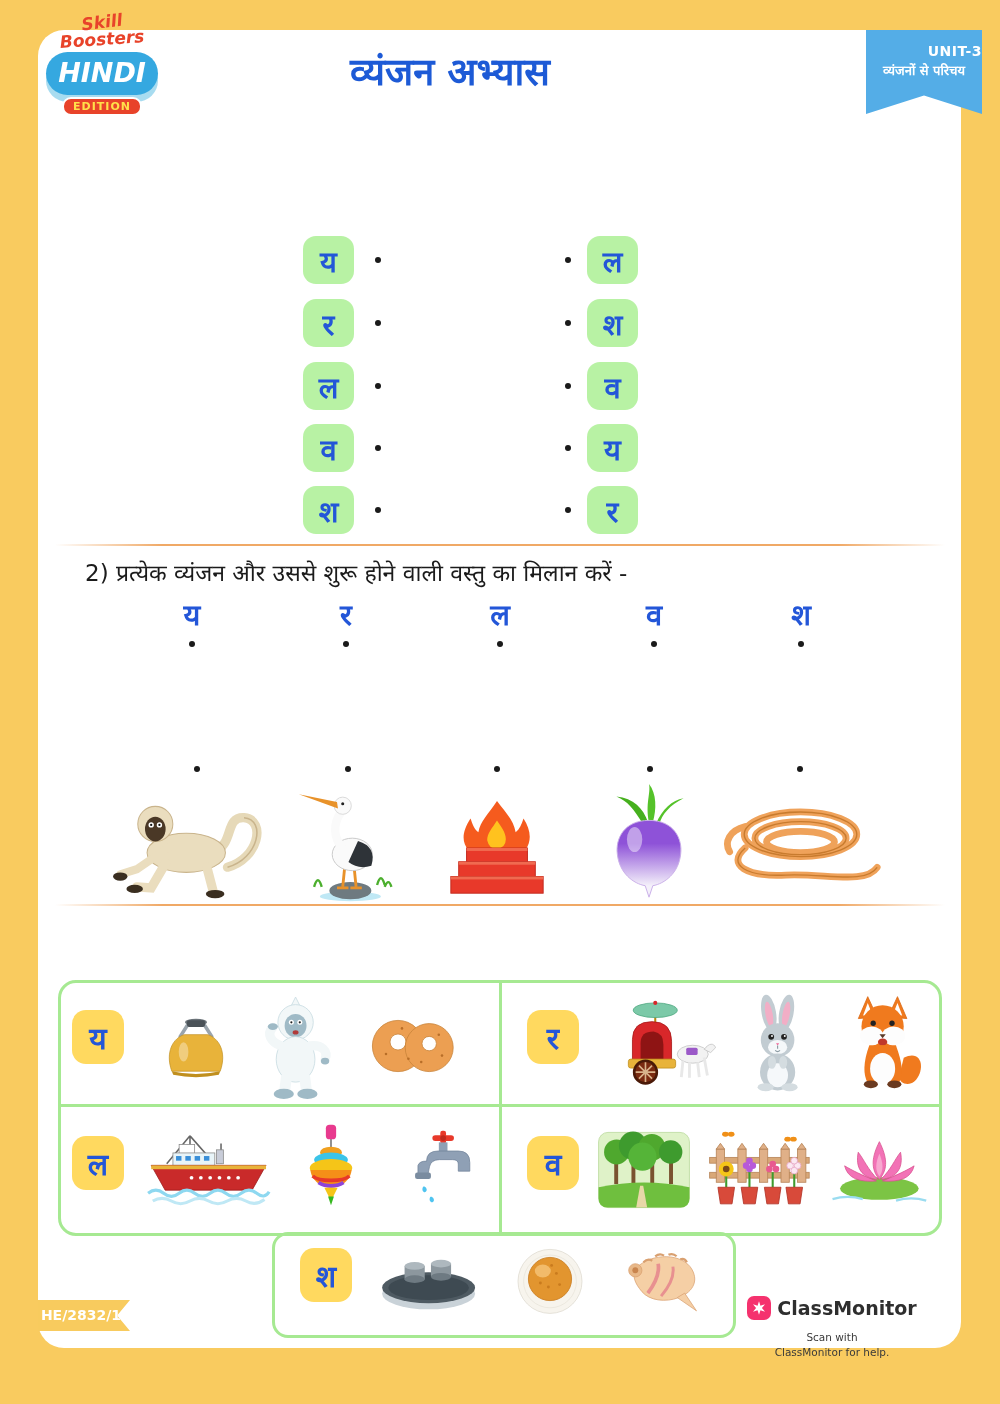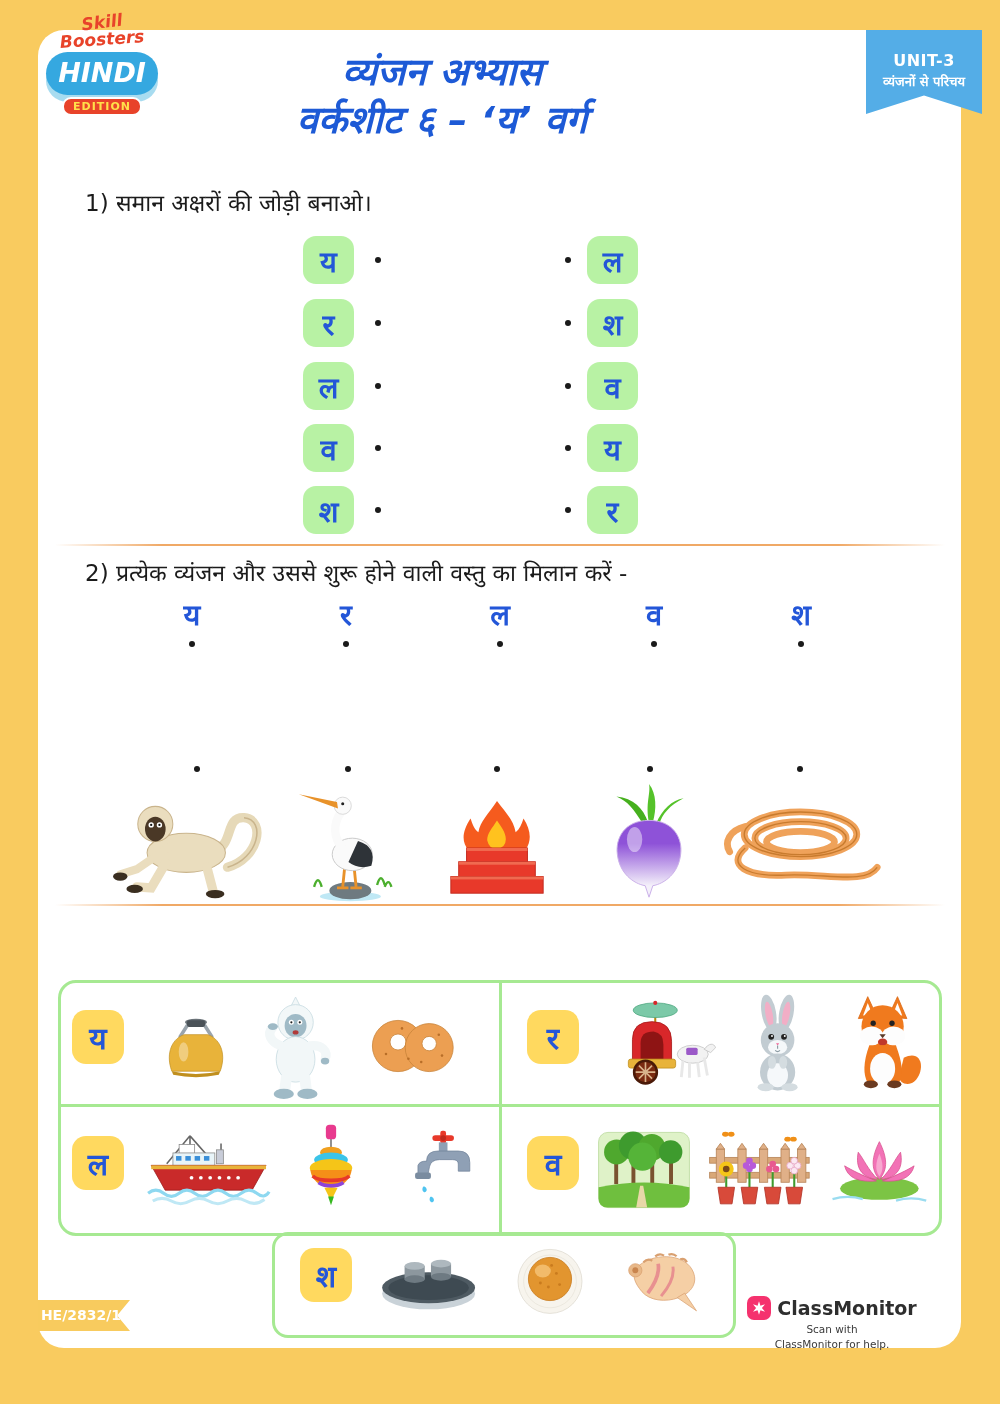--- a/index.html
+++ b/index.html
@@ -10,23 +10,23 @@
   
   .logo{position:absolute;left:26px;top:12px;width:152px;text-align:center;z-index:5;}
   .logo .skill{color:#E8432A;font-size:17px;font-weight:800;font-style:italic;transform:rotate(-7deg);}
   .logo .boosters{color:#E8432A;font-size:17px;font-weight:800;font-style:italic;transform:rotate(-4deg);margin-top:-3px;}
   .logo .cloud{display:inline-block;margin-top:3px;background:#35A8E0;border-radius:26px;padding:5px 12px 7px;
                color:#fff;font-size:27px;font-weight:800;font-style:italic;box-shadow:0 7px 0 #A8DCF0;}
   .logo .edition{display:inline-block;background:#E8432A;color:#FFE04A;border:2px solid #fff;border-radius:9px;
                font-size:11px;font-weight:800;padding:1px 9px;margin-top:-8px;letter-spacing:1px;position:relative;z-index:6;}
   .ribbon{position:absolute;left:866px;top:30px;width:116px;height:84px;background:#54ADE7;
           clip-path:polygon(0 0,100% 0,100% 100%,50% 78%,0 100%);color:#fff;text-align:center;z-index:5;}
-  .ribbon .u{font-size:16px;font-weight:800;margin-top:21px;letter-spacing:.5px;}
+  .ribbon .u{font-size:14px;font-weight:800;margin-top:13px;letter-spacing:.5px;text-align:right;}
   .ribbon .s{font-size:13px;font-weight:700;margin-top:2px;}
-  .title1,.title2{position:absolute;left:0;width:884px;text-align:center;color:#1D5AD6;font-weight:800;font-size:38px;font-style:italic;}
+  .title1,.title2{position:absolute;left:8px;width:884px;text-align:center;color:#1D5AD6;font-weight:800;font-size:38px;}
   .title1{top:44px;} .title2{top:92px;}
 
   .instr{position:absolute;font-size:23px;color:#1b1b1b;}
   .divider{position:absolute;height:2px;background:linear-gradient(90deg,rgba(240,169,102,0),#F0A966 12%,#F0A966 88%,rgba(240,169,102,0));}
 
   
   .gbox{position:absolute;width:51px;height:48px;background:#B8F2A4;border-radius:13px;display:flex;
         align-items:center;justify-content:center;font-size:29px;font-weight:700;color:#2356D8;}
   .dot{position:absolute;width:6px;height:6px;background:#1a1a1a;border-radius:50%;}
 
@@ -44,44 +44,42 @@
   .img svg{width:100%;height:100%;display:block;}
 
   
   .flag{position:absolute;left:38px;top:1300px;width:92px;height:31px;background:#F8CB5E;
         clip-path:polygon(0 0,100% 0,86% 50%,100% 100%,0 100%);color:#fff;font-weight:700;font-size:14px;
         line-height:31px;text-align:center;padding-right:6px;box-sizing:border-box;}
   .cm{position:absolute;left:742px;top:1296px;width:180px;text-align:center;}
   .cm-row{display:flex;align-items:center;justify-content:center;gap:6px;}
   .cm-icon{width:24px;height:24px;background:#F5326E;border-radius:7px;display:flex;align-items:center;justify-content:center;}
   .cm-name{font-size:19px;font-weight:700;color:#2E2E2E;}
-  .cm-tag{font-size:10.5px;color:#3a3a3a;line-height:1.4;margin-top:2px;}
+  .cm-tag{font-size:10.5px;color:#3a3a3a;line-height:1.4;margin-top:10px;}
 </style>
 </head>
 <body>
 
 <div class="page">
   <div class="sheet"></div>
 
   <div class="logo">
     <div class="skill">Skill</div>
     <div class="boosters">Boosters</div>
     <div class="cloud">HINDI</div><br>
     <div class="edition">EDITION</div>
   </div>
 
   <div class="ribbon">
     <div class="u">UNIT-3</div>
     <div class="s">व्यंजनों से परिचय</div>
   </div>
 
   <div class="title1">व्यंजन अभ्यास</div>
-  <div class="title2">वर्कशीट ६ – ‘य’ वर्ग</div>
-
-  <div class="instr" style="left:85px;top:186px;">1) समान अक्षरों की जोड़ी बनाओ।</div>
+
 
   <div class="gbox" style="left:303px;top:236px;">य</div>
   <div class="dot" style="left:375px;top:257px;"></div>
   <div class="dot" style="left:565px;top:257px;"></div>
   <div class="gbox" style="left:587px;top:236px;">ल</div>
 
   <div class="gbox" style="left:303px;top:299px;">र</div>
   <div class="dot" style="left:375px;top:320px;"></div>
   <div class="dot" style="left:565px;top:320px;"></div>
   <div class="gbox" style="left:587px;top:299px;">श</div>

